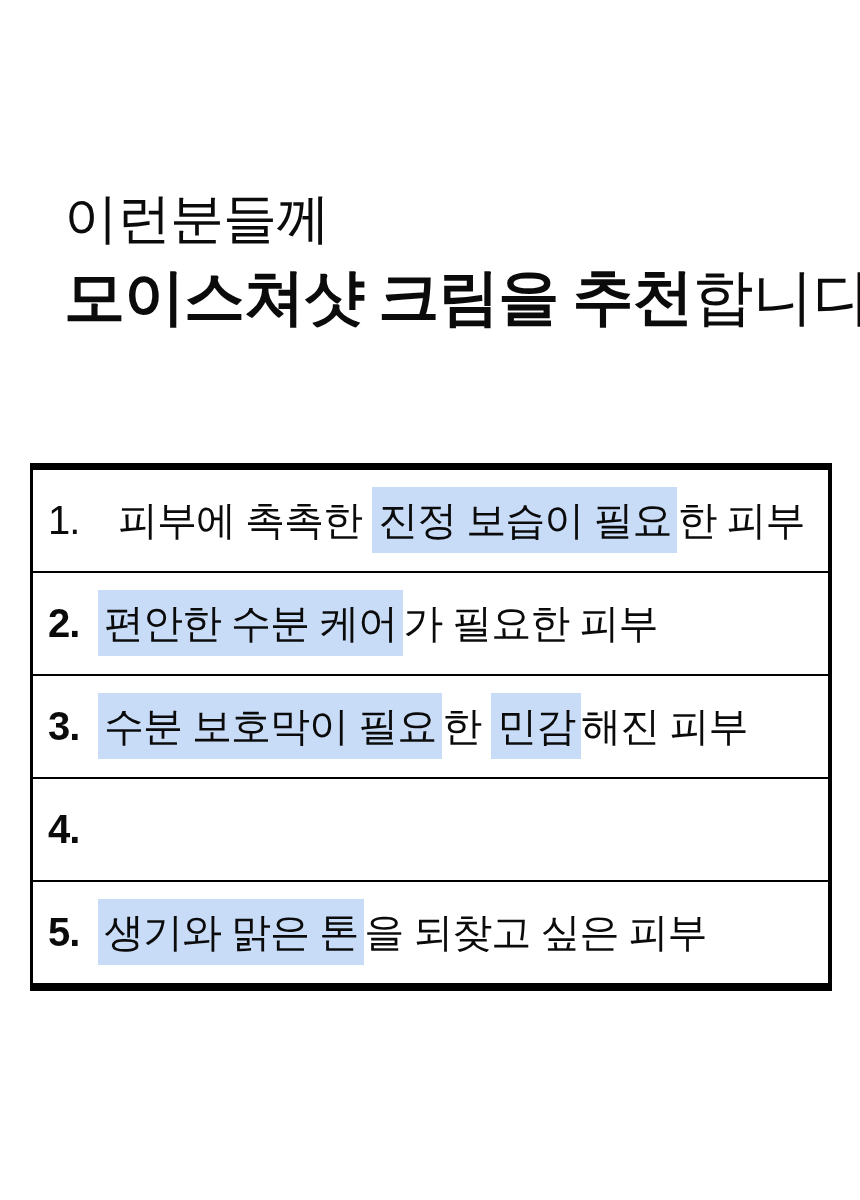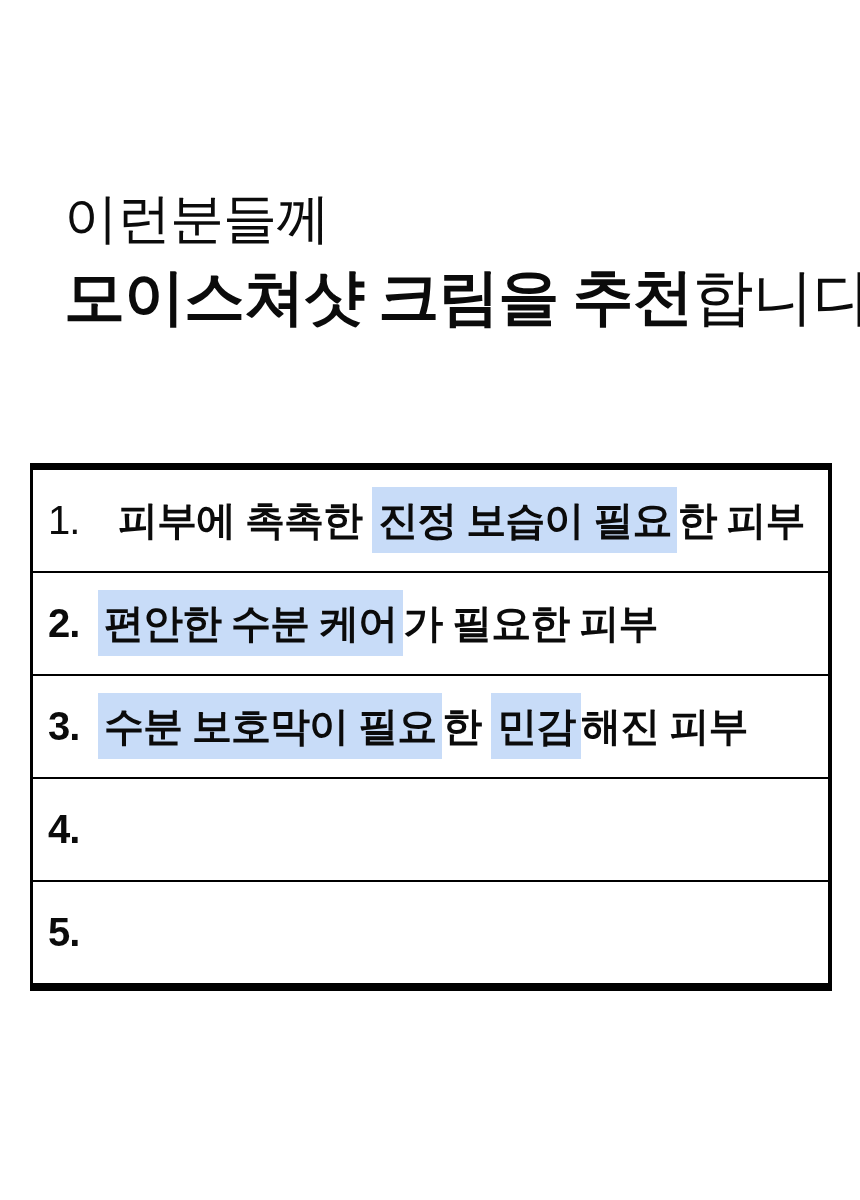--- a/index.html
+++ b/index.html
@@ -74,25 +74,25 @@
     font-weight: 700;
     color: #0b0b0b;
   }
   .row.first .num { font-weight: 400; }
   .row.first .txt { margin-left: 20px; }
   .txt {
     color: #0b0b0b;
   }
   .hl {
     background: #c8dcf8;
-    font-weight: 700;
+    font-weight: 400;
     padding: 11px 6px;
     color: #0b0b0b;
   }
-  .plain { font-weight: 700; }
+  .plain { font-weight: 400; }
 </style>
 </head>
 <body>
 
 <div class="title-block">
   <div class="title-line1">이런분들께</div>
   <div class="title-line2"><span class="strong">모이스쳐샷 크림을 추천</span><span class="normal">합니다</span></div>
 </div>
 
 <div class="reco-table">
@@ -111,15 +111,16 @@
     <span class="num">3.</span>
     <span class="txt"><span class="hl">수분 보호막이 필요</span><span class="plain">한 </span><span class="hl">민감</span><span class="plain">해진 피부</span></span>
   </div>
 
   <div class="row">
     <span class="num">4.</span>
   </div>
 
   <div class="row">
     <span class="num">5.</span>
+    <span class="txt"><span class="hl">생기와 맑은 톤</span><span class="plain">을 되찾고 싶은 피부</span></span>
   </div>
 
 </div>
 
 </body></html>

